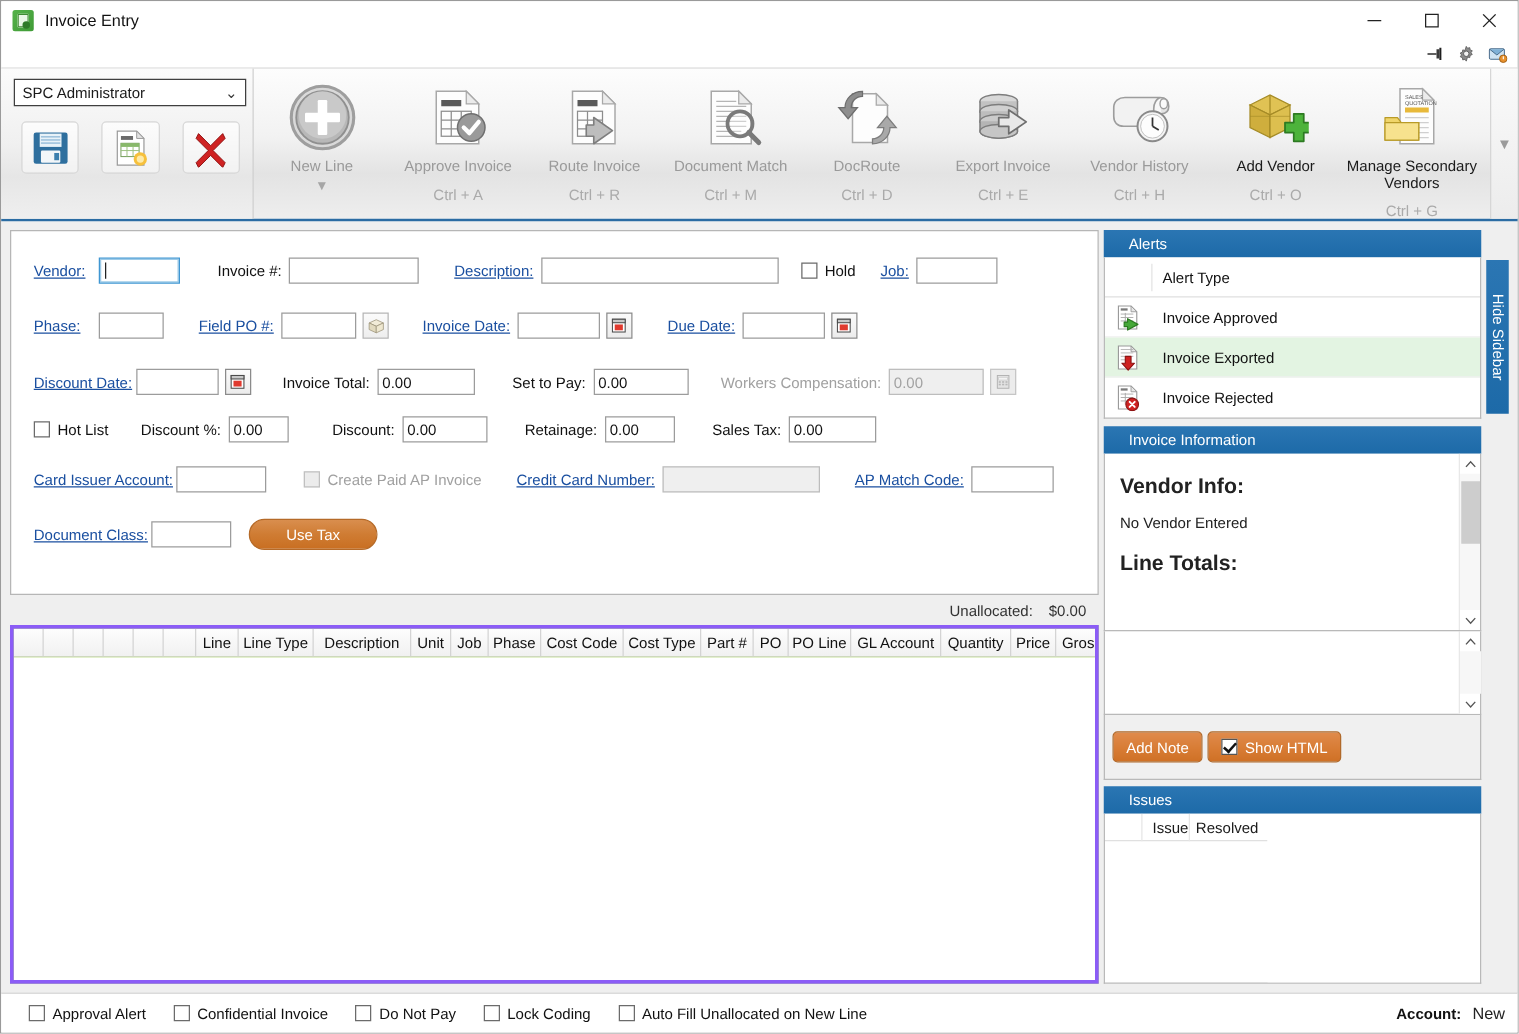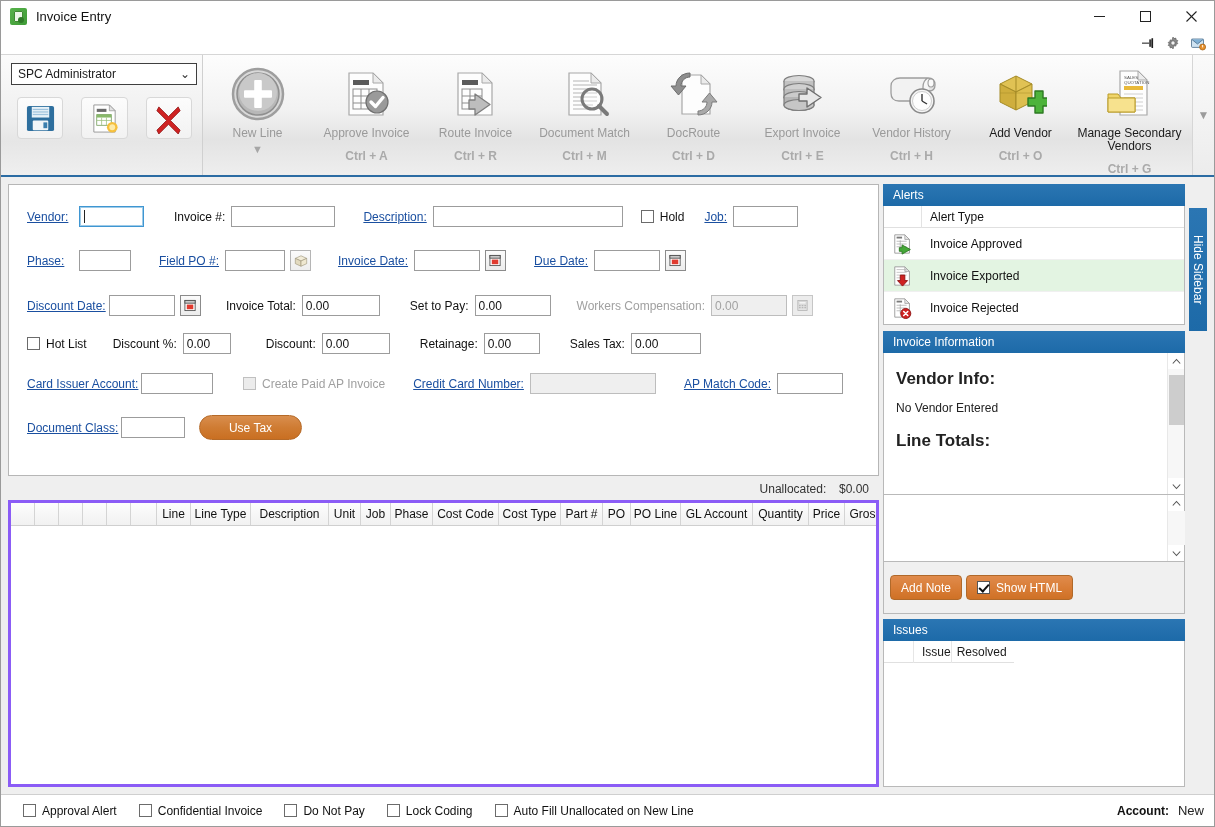--- a/index.html
+++ b/index.html
@@ -147,21 +147,20 @@
   .ritem .rlabel {
     font-size: 12px;
     color: #9a9a9a;
     margin-top: 4px;
     line-height: 13px;
   }
   .ritem .rkey {
     font-size: 12px;
     color: #aaa;
     margin-top: 9px;
-    font-weight: bold;
   }
   .ritem.enabled .rlabel { color: #1b1b1b; }
   .ritem .caret {
     margin-top: 3px;
     color: #a6a6a6;
     font-size: 11px;
   }
   .ribbon-scroll {
     width: 22px;
     border-left: 1px solid #d6d6d6;
@@ -316,32 +315,32 @@
     flex-direction: column;
     background: #efefef;
   }
   .panel-title {
     background: linear-gradient(to bottom,#2b76b3 0%,#1d6aa8 100%);
     color: #fff;
     font-size: 12px;
     height: 22px;
     display: flex;
     align-items: center;
-    padding-left: 10px;
+    padding-left: 20px;
     flex: 0 0 22px;
   }
   .panel-body {
     background: #fff;
     border: 1px solid #b9b9b9;
     border-top: none;
     overflow: hidden;
   }
   .alerts-head {
     display: flex;
-    height: 22px;
+    height: 32px;
     border-bottom: 1px solid #e0e0e0;
     background: #fff;
     align-items: center;
   }
   .alerts-head .c0 { width: 38px; border-right: 1px solid #e3e3e3; height: 22px; }
   .alerts-head .c1 { padding-left: 8px; font-size: 12px; color: #111; }
   .alert-row {
     display: flex;
     align-items: center;
     height: 32px;

